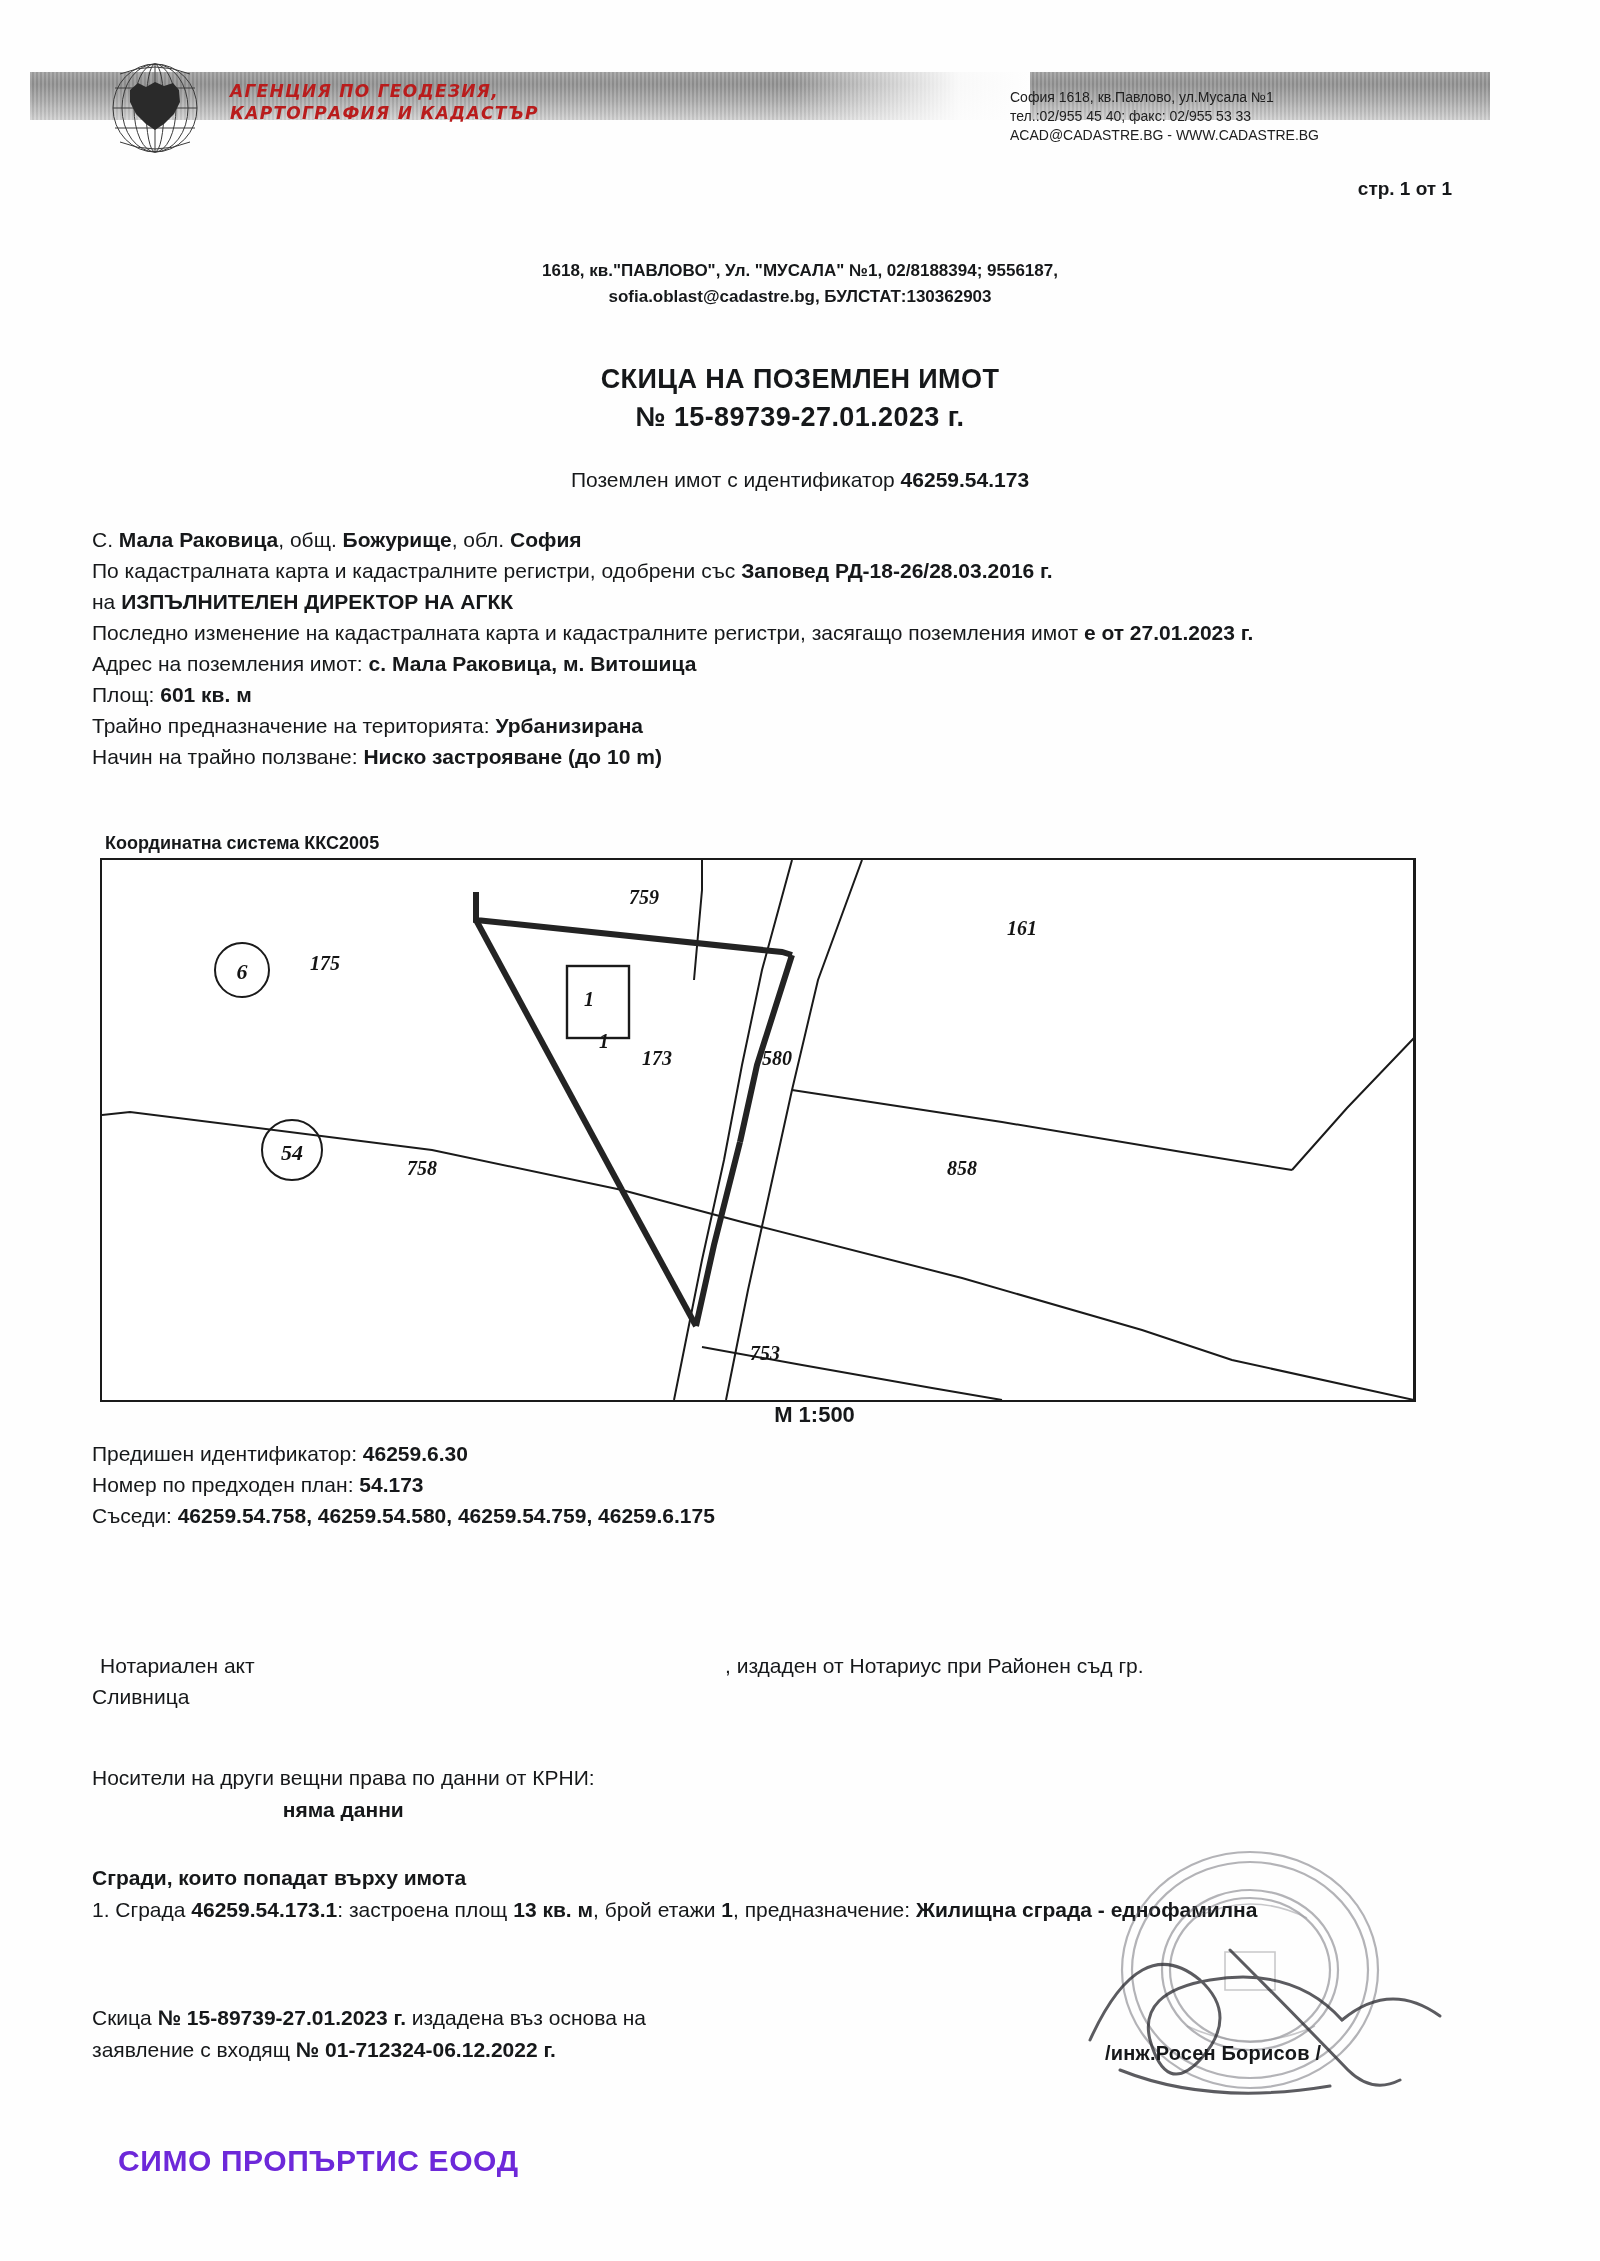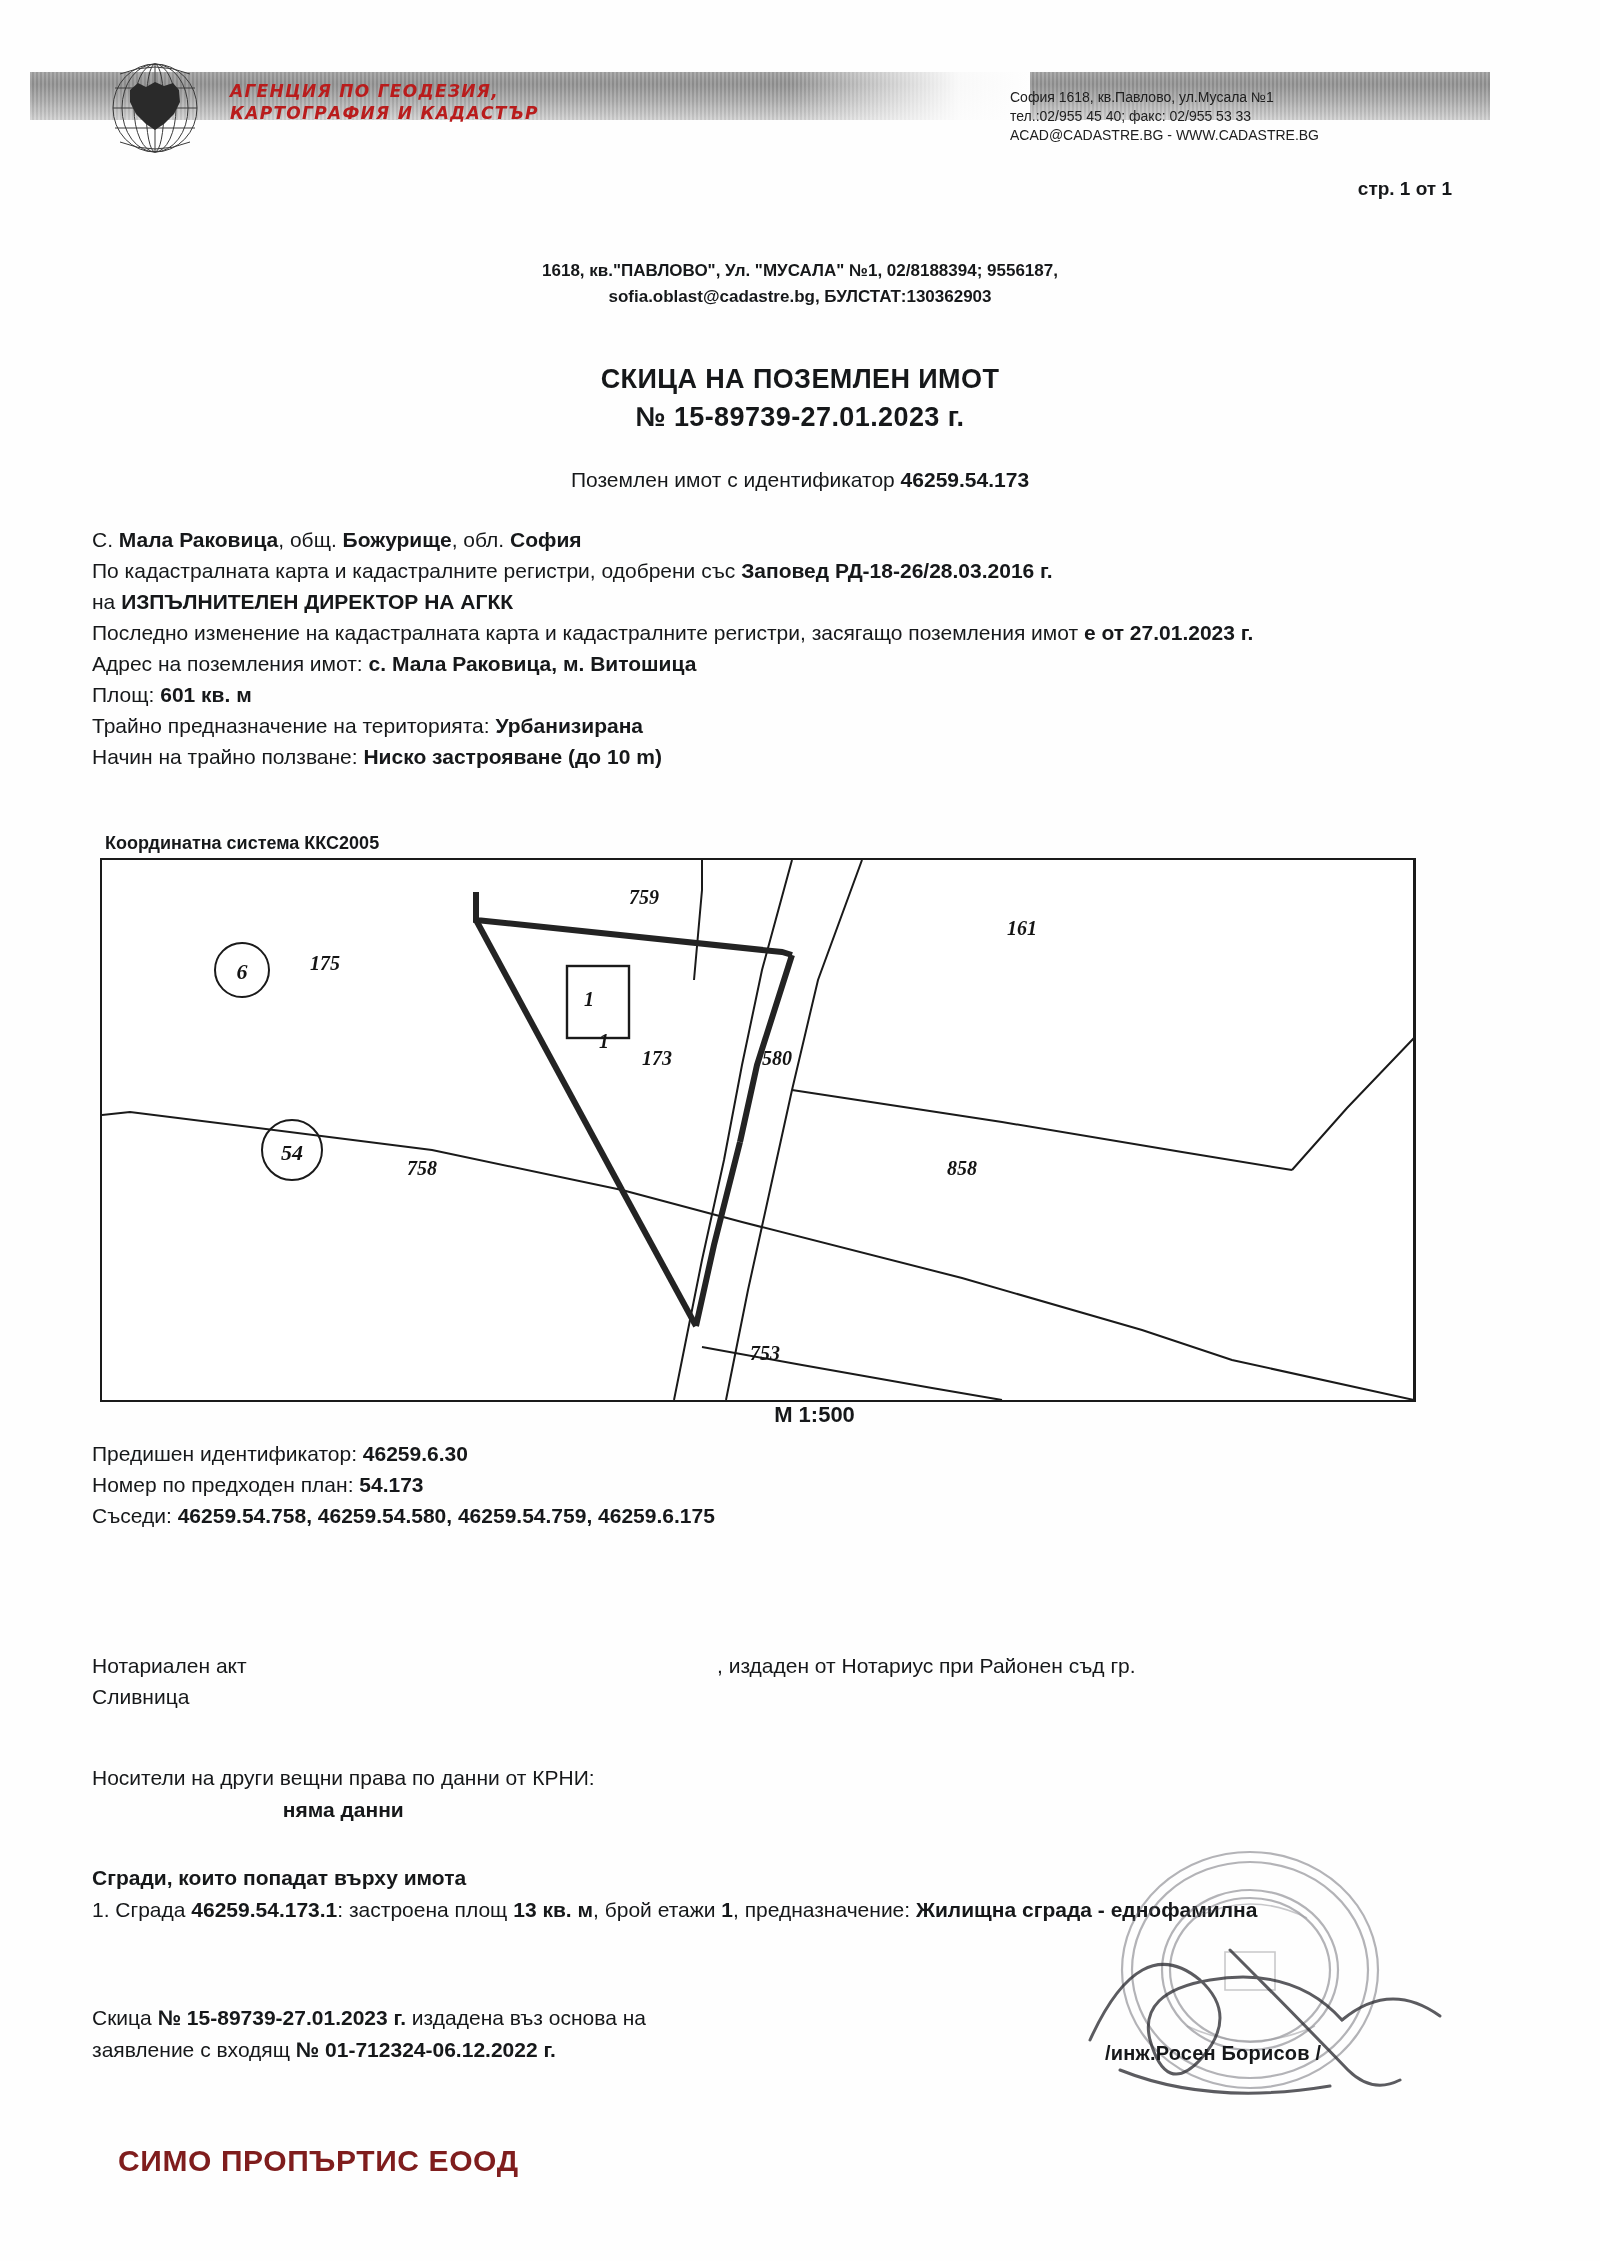--- a/index.html
+++ b/index.html
@@ -85,21 +85,21 @@
     font-size:22px;font-weight:bold;margin-left:29px;}
 
   
   .body2{position:absolute;left:92px;top:1438px;width:1300px;
     font-size:21px;line-height:31px;}
   .body2 b{font-weight:bold;}
 
   
   .notary{position:absolute;left:92px;top:1650px;width:1340px;
     font-size:21px;line-height:31px;}
-  .notary .row{position:relative;height:31px;}
+  .notary .row{position:relative;height:31px;margin-left:8px;}
   .notary .right{position:absolute;left:625px;top:0;}
 
   .rights{position:absolute;left:92px;top:1762px;font-size:21px;line-height:32px;text-align:center;}
   .rights b{font-weight:bold;}
 
   .buildings{position:absolute;left:92px;top:1862px;width:1320px;
     font-size:21px;line-height:32px;}
   .buildings b{font-weight:bold;}
 
   .issued{position:absolute;left:92px;top:2002px;width:900px;
@@ -306,15 +306,15 @@
     </svg>
   </div>
 
   <div class="issued">
     <div><span>Скица </span><b>№ 15-89739-27.01.2023 г.</b><span> издадена въз основа на</span></div>
     <div><span>заявление с входящ </span><b>№ 01-712324-06.12.2022 г.</b></div>
   </div>
 
   <div class="signer">/инж.Росен Борисов /</div>
 
-  <div class="watermark" style="color: #7f1d1d;">СИМО ПРОПЪРТИС ЕООД</div>
+  <div class="watermark" style="color: #6d28d9;">СИМО ПРОПЪРТИС ЕООД</div>
 
 </div>
 
 </body></html>

